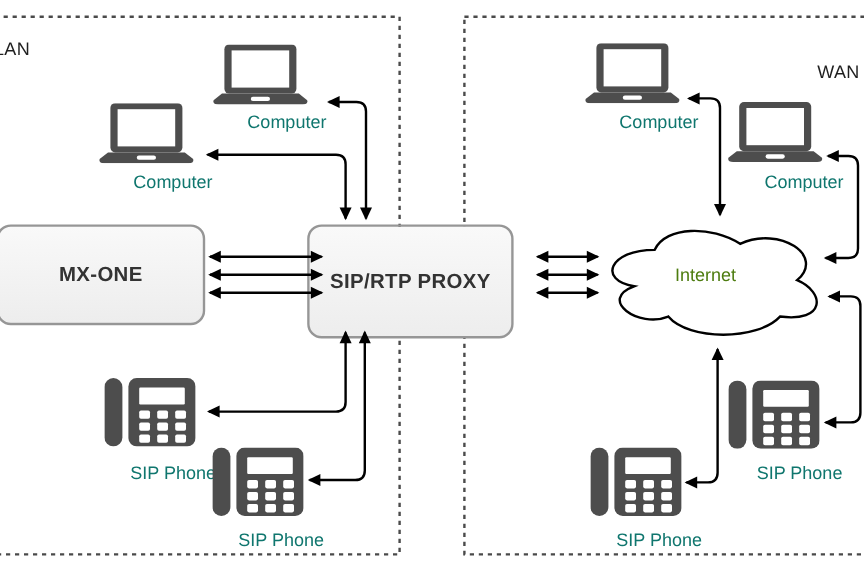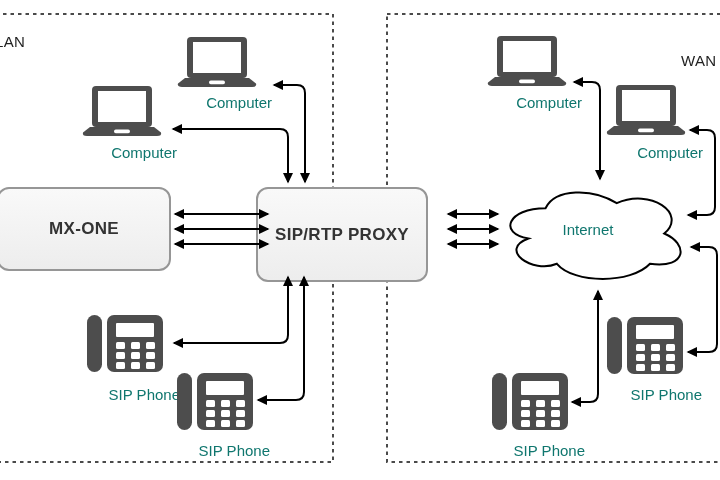--- a/index.html
+++ b/index.html
@@ -19,21 +19,21 @@
     font-size:17px;font-weight:bold;color:#333333;letter-spacing:.3px;
     z-index:2;
   }
   .icon{position:absolute;z-index:2;}
   .dev-label{
     position:absolute;width:110px;text-align:right;
     font-size:15px;color:#0f766e;z-index:2;
   }
   .net-label{
     position:absolute;width:110px;text-align:center;
-    font-size:15px;color:#0f766e;z-index:4;
+    font-size:15px;color:#4d7c0f;z-index:4;
   }
   svg{display:block;}
 </style>
 </head>
 <body>
 
 <div id="stage">
 
   <svg width="0" height="0" style="position:absolute">
     <defs>

